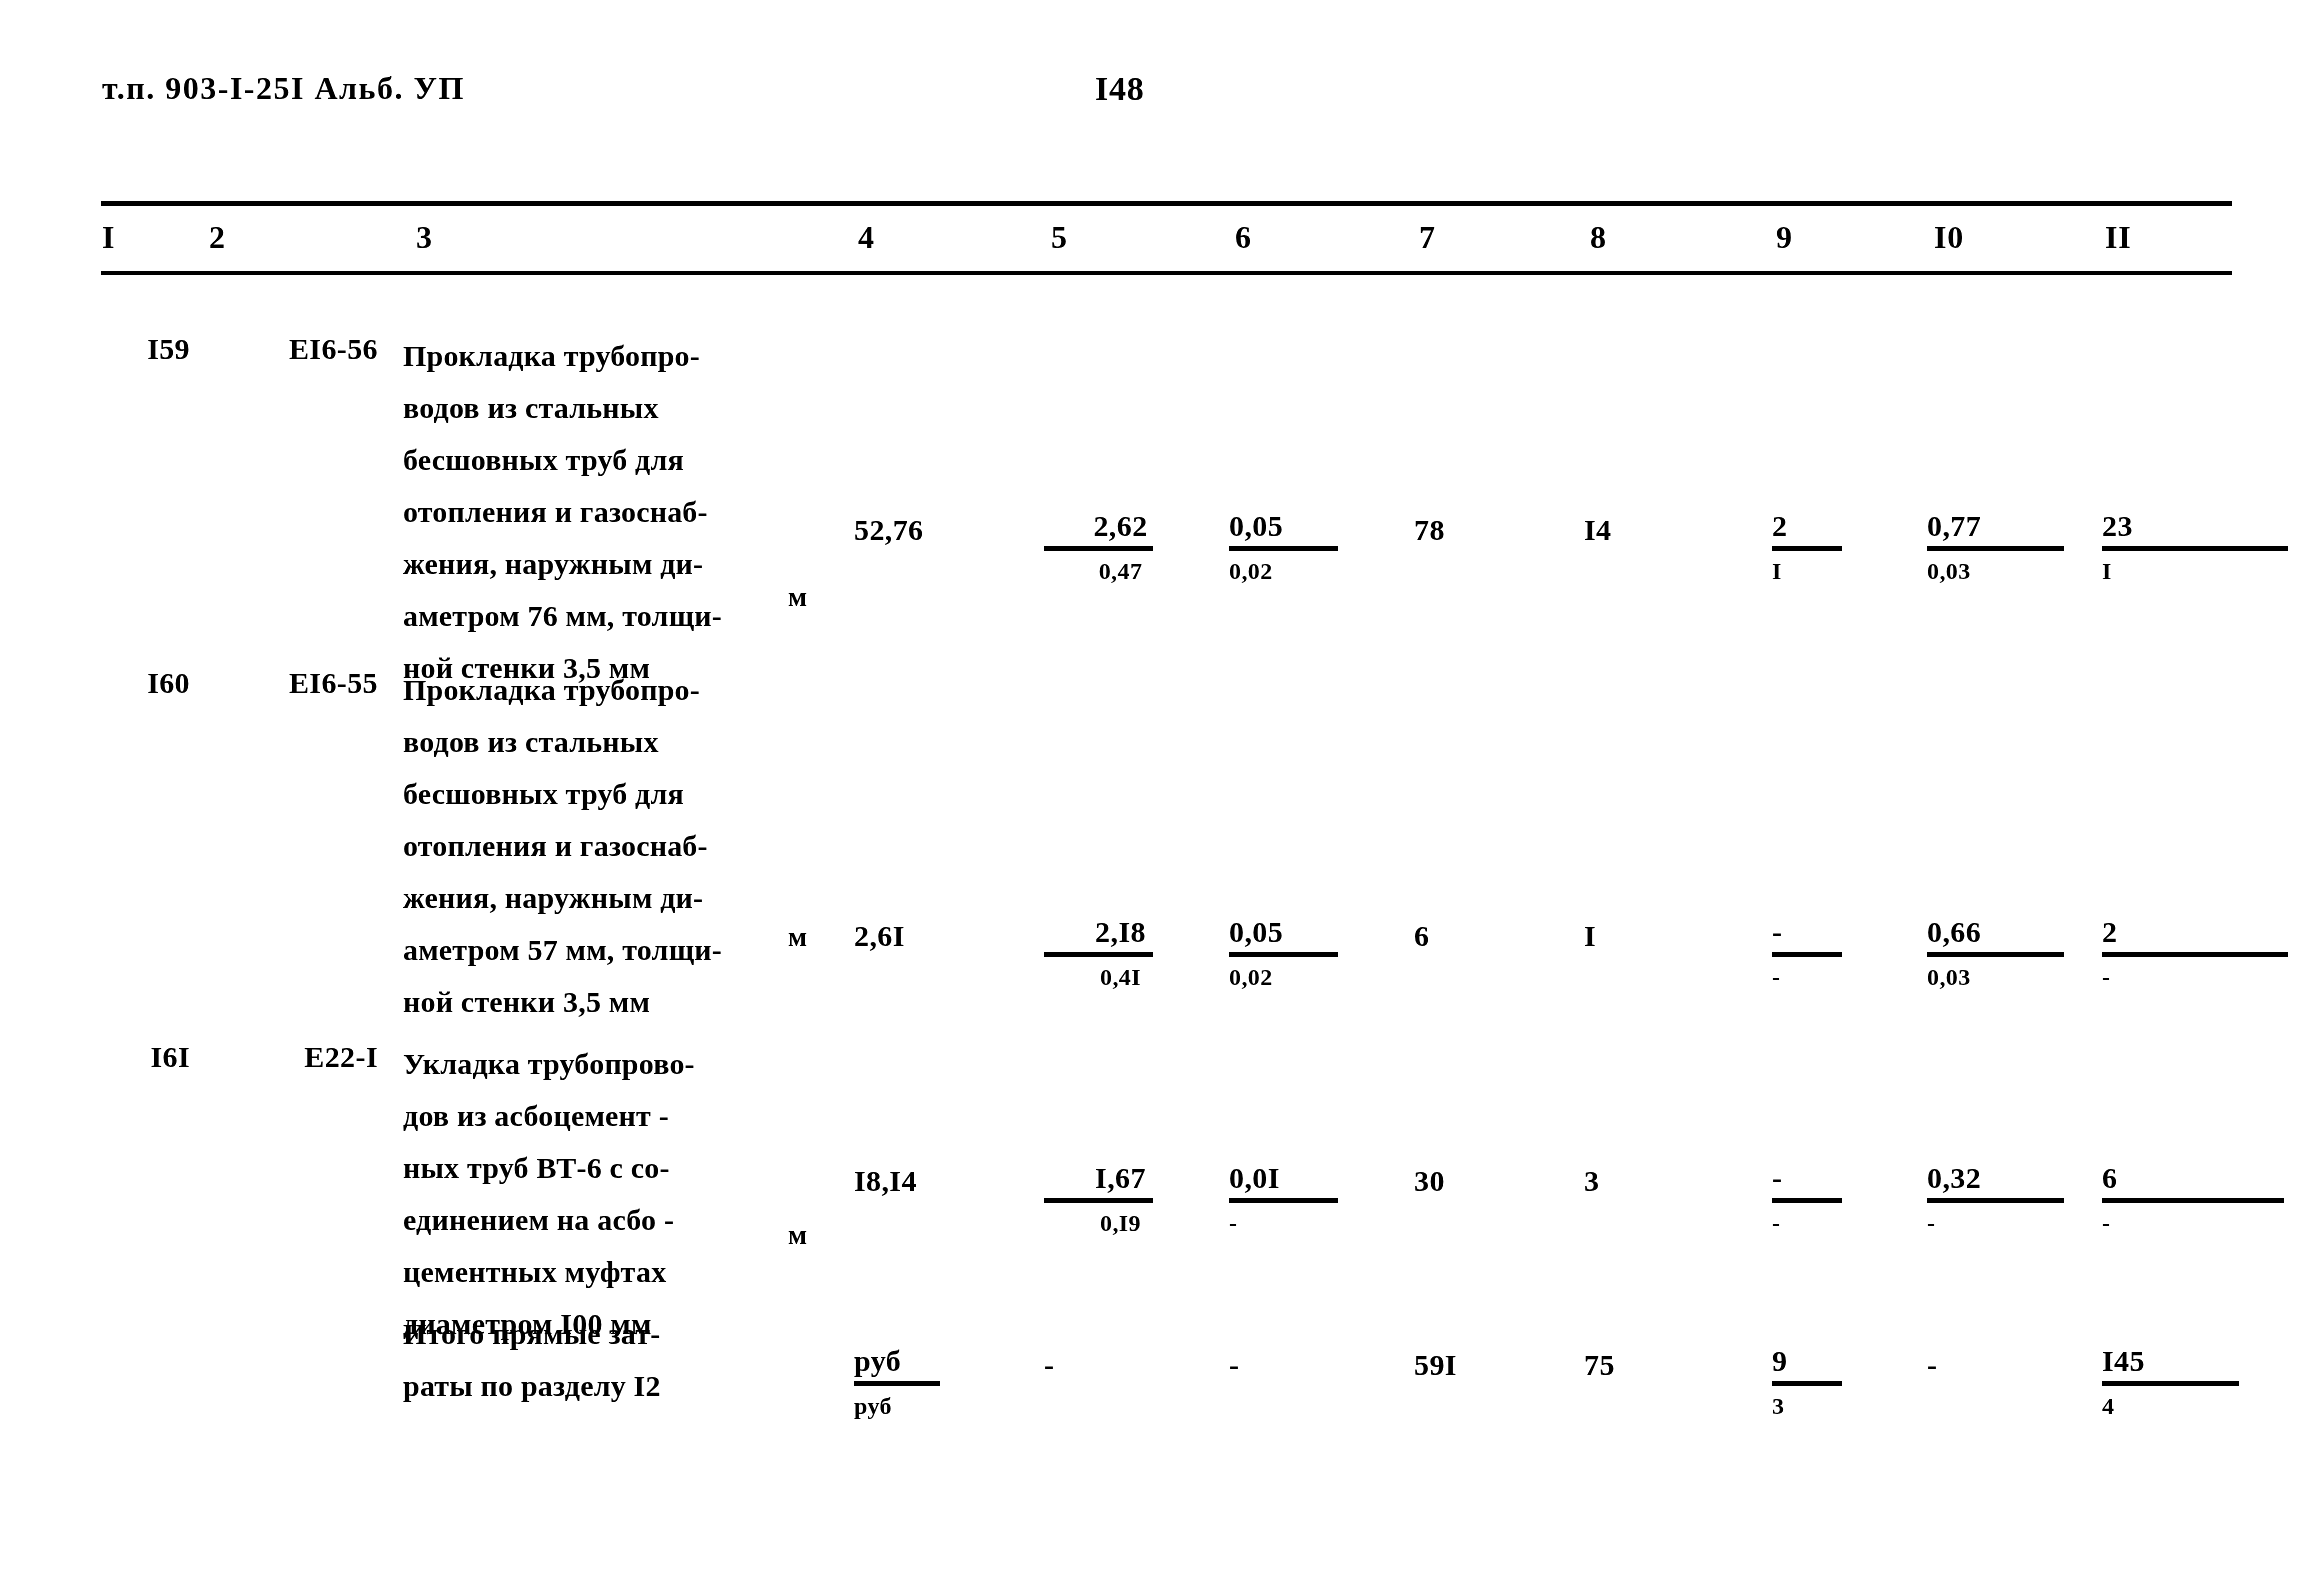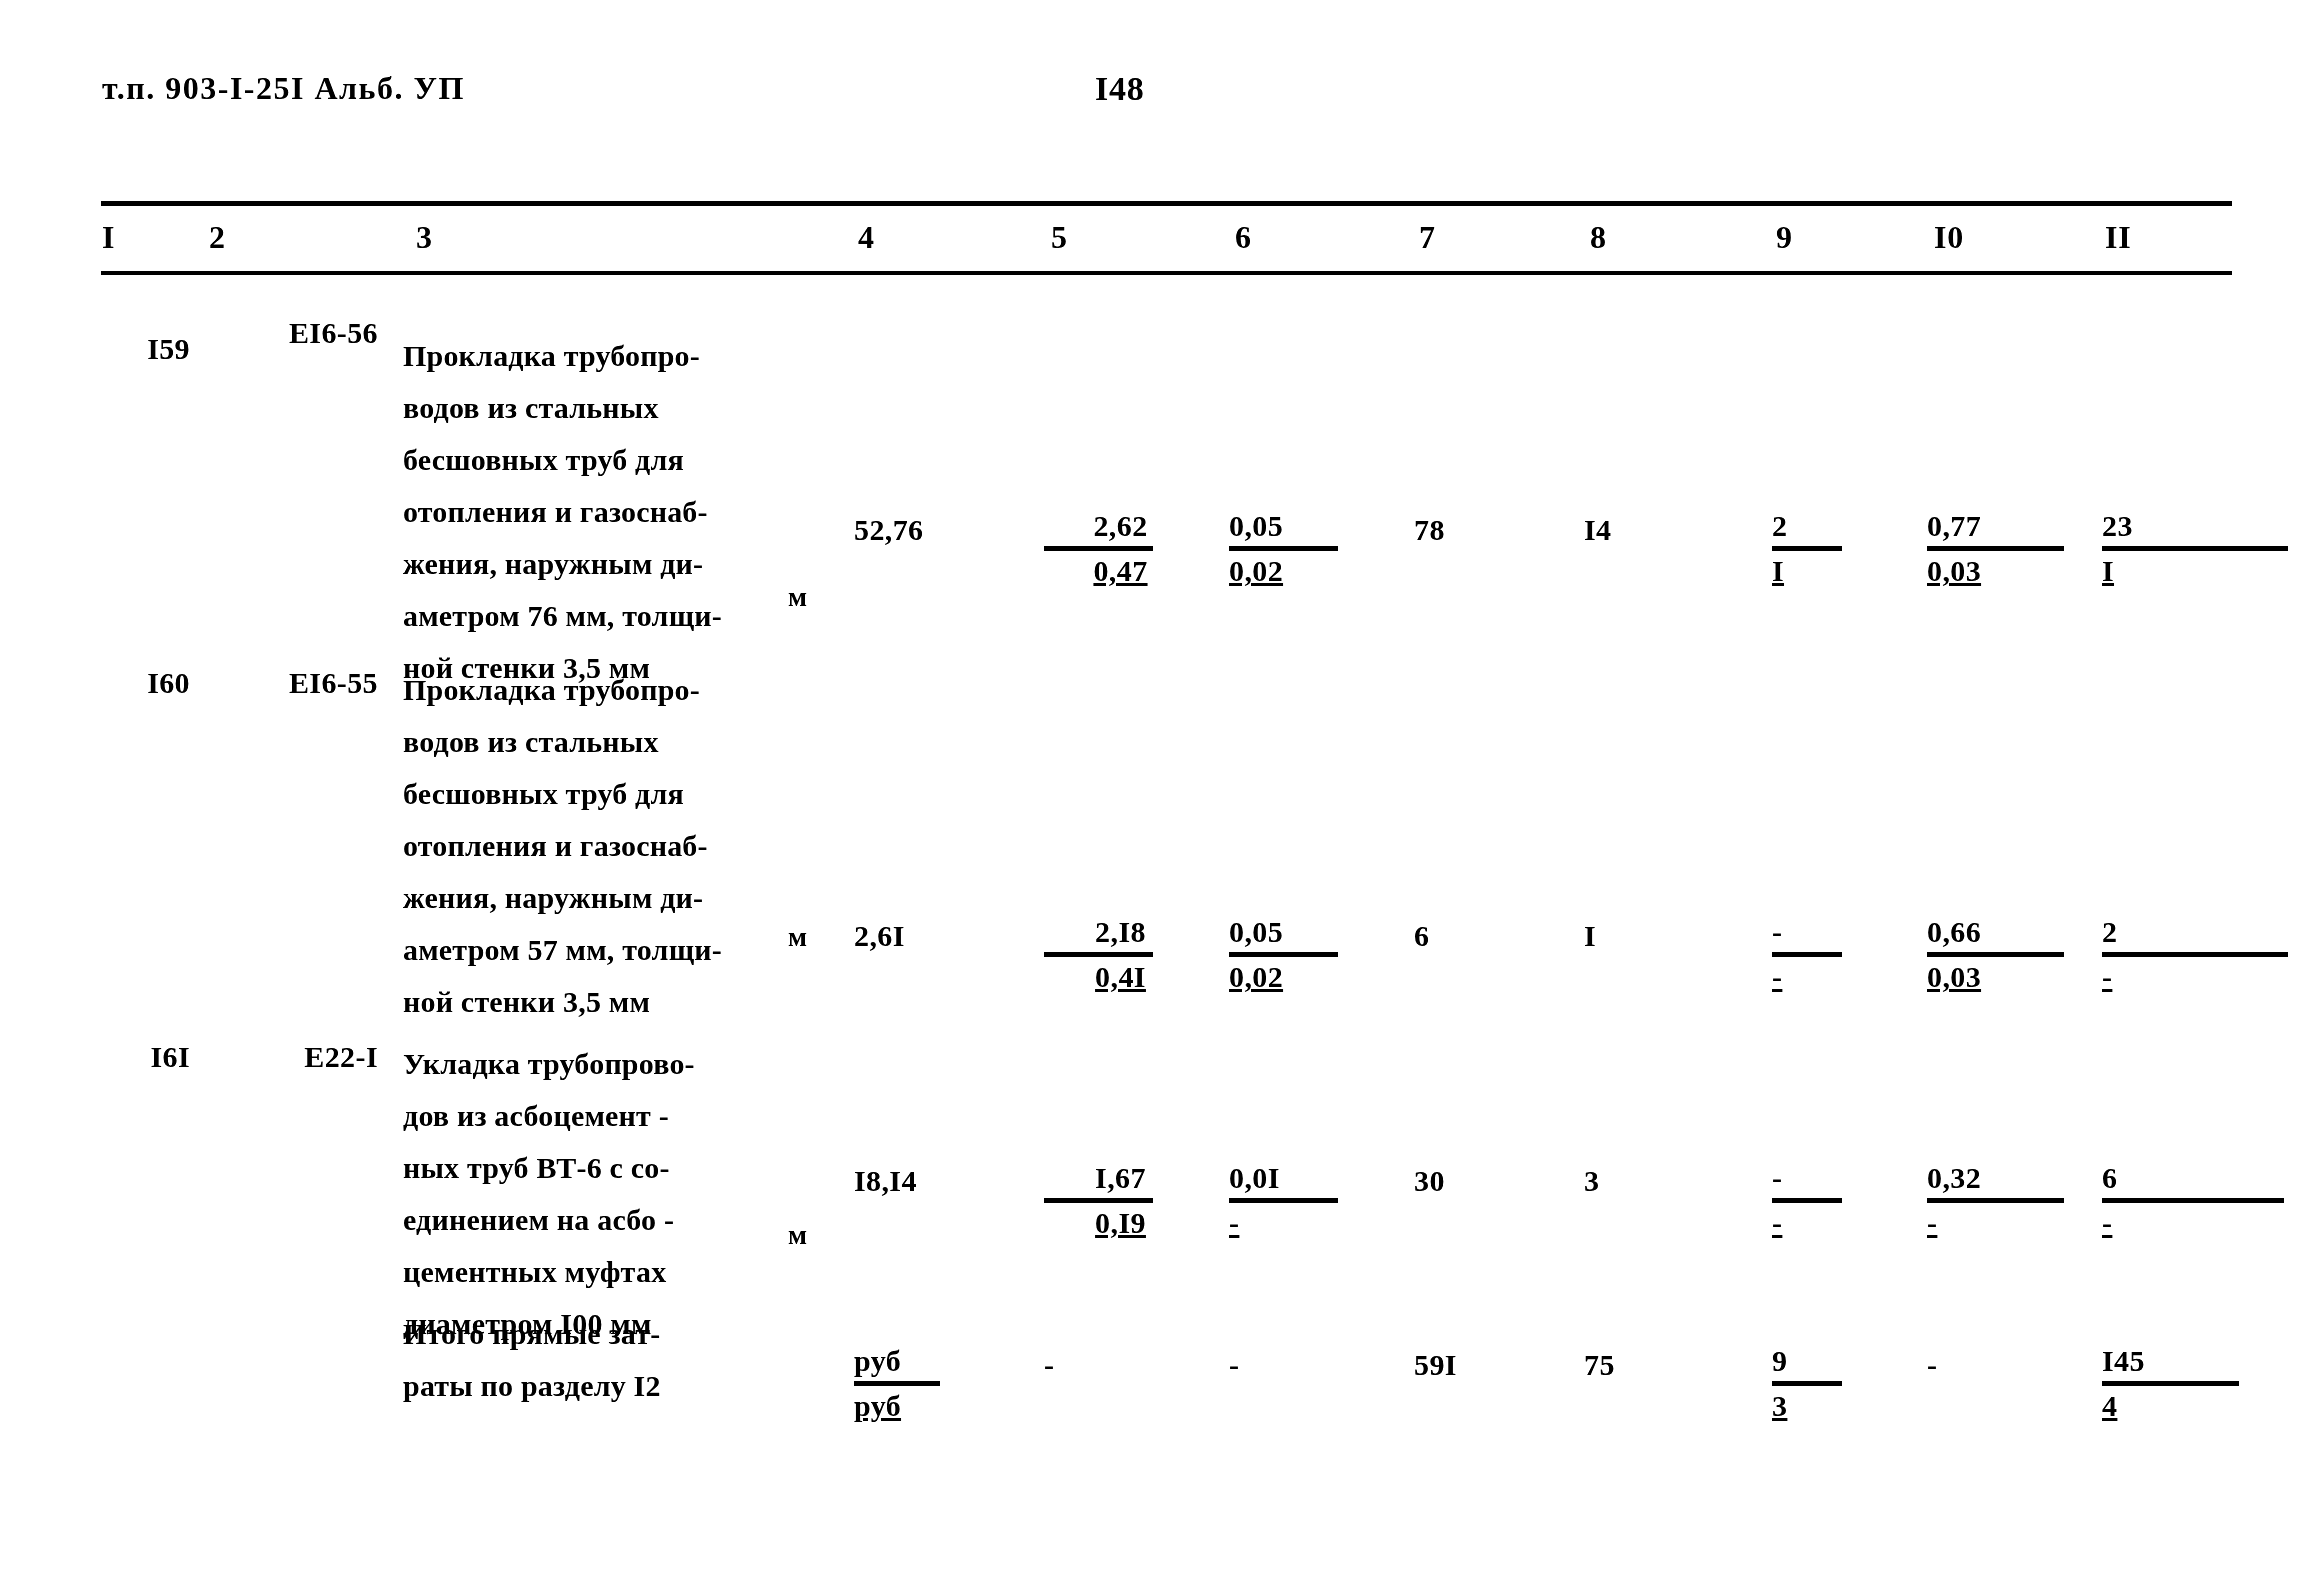--- a/index.html
+++ b/index.html
@@ -111,25 +111,24 @@
     letter-spacing: 0.4px;
   }
   .frac .bar {
     display: block;
     height: 5.1px;
     background: #000000;
     margin: 1.5px 0 2.9px 0;
   }
   .frac .bot-val {
     display: block;
-    font-size: 30px;
+    font-size: 24px;
     font-weight: bold;
     line-height: 36px;
     letter-spacing: 0.4px;
-    text-decoration: underline;
   }
   .bar-w-sm  { width: 70px; }
   .bar-w-md  { width: 109px; }
   .bar-w-lg  { width: 137px; }
   .bar-w-xl  { width: 186px; }
 
   .unit {
     position: absolute;
     font-size: 28px;
     font-weight: bold;
@@ -169,21 +168,21 @@
   <div class="colnum" style="left:1590px">8</div>
   <div class="colnum" style="left:1776px">9</div>
   <div class="colnum" style="left:1934px">I0</div>
   <div class="colnum" style="left:2105px">II</div>
 </div>
 
 <div class="table-body">
 
   <div class="row">
     <div class="cell c1" style="top:38px">I59</div>
-    <div class="cell c2" style="top:22px">EI6-56</div>
+    <div class="cell c2" style="top:38px">EI6-56</div>
     <div class="desc c3" style="top:38px">Прокладка трубопро-
 водов из стальных
 бесшовных труб для
 отопления и газоснаб-
 жения, наружным ди-
 аметром 76 мм, толщи-
 ной стенки 3,5 мм</div>
     <div class="unit" style="left:788px; top:289px">м</div>
 
     <div class="cell num c4" style="top:219px">52,76</div>

